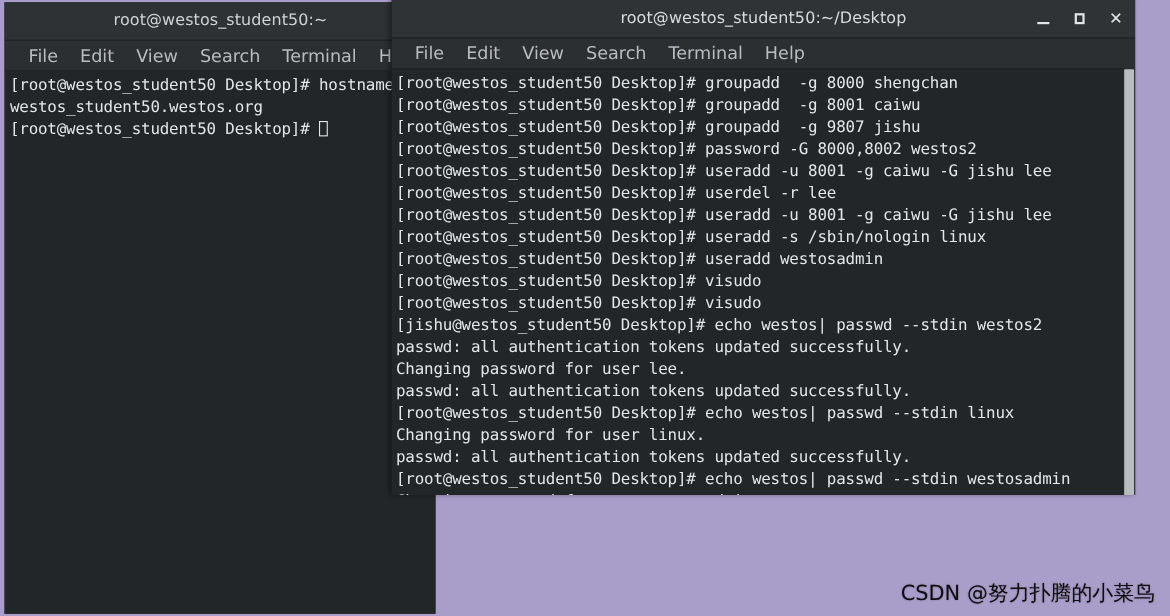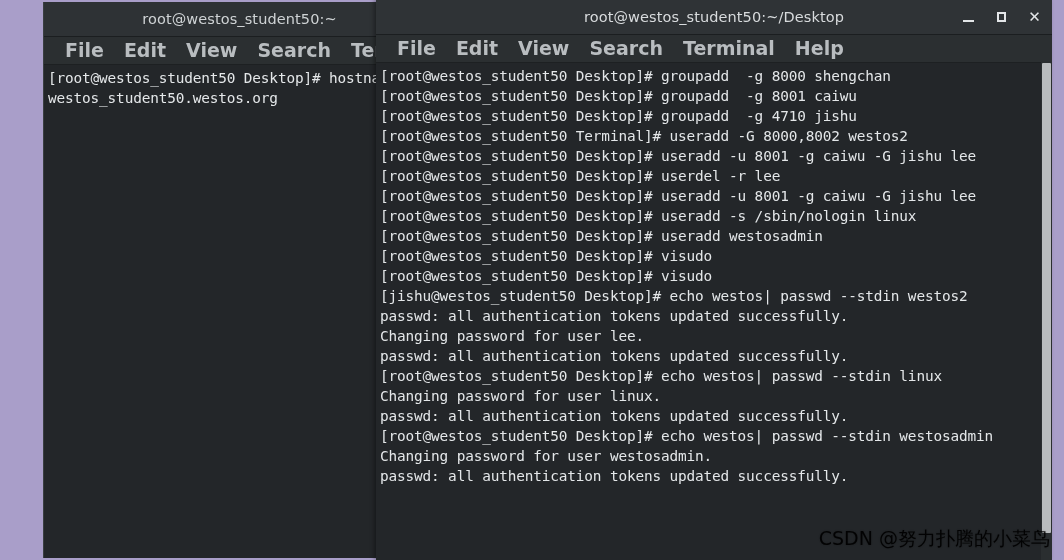--- a/index.html
+++ b/index.html
@@ -96,26 +96,25 @@
     height: 27px;
     background: #2b2f31;
     display: flex;
     align-items: center;
     padding-left: 11px;
     gap: 0px;
     border-bottom: 1px solid #1d2022;
   }
   .menu-item {
     font-family: "DejaVu Sans", sans-serif;
-    font-size: 19px;
+    font-size: 16px;
     color: #b9bdc0;
     padding: 2px 10px 3px 10px;
     cursor: default;
     white-space: nowrap;
-    font-weight: bold;
   }
 
   
   .term {
     background: #232629;
     padding: 3px 0 0 4px;
     box-sizing: border-box;
     overflow: hidden;
     position: relative;
   }
@@ -136,30 +135,29 @@
     vertical-align: -2px;
   }
 
   
   #window-left {
     left: 4px;
     top: 2px;
     width: 392px;
     height: 556px;
     border-left: 1px solid #3a3f42;
-    margin-left: 39px;
   }
   #window-left .term { height: calc(556px - 34px - 27px); }
 
   
   #window-right {
-    left: 376px;
+    left: 356px;
     top: 0px;
     width: 676px;
-    height: 560px;
+    height: 450px;
     box-shadow: -2px 0 4px rgba(0,0,0,0.35);
   }
   #window-right .term { height: calc(560px - 34px - 27px); }
 
   
   .scrollbar-track {
     position: absolute;
     right: 0px;
     top: 61px;
     width: 11px;
@@ -203,20 +201,21 @@
     <span class="menu-item">File</span>
     <span class="menu-item">Edit</span>
     <span class="menu-item">View</span>
     <span class="menu-item">Search</span>
     <span class="menu-item">Terminal</span>
     <span class="menu-item">Help</span>
   </div>
   <div class="term">
     <div class="term-line">[root@westos_student50 Desktop]# hostname</div>
     <div class="term-line">westos_student50.westos.org</div>
+    <div class="term-line"><span>[root@westos_student50 Desktop]# </span><span class="cursor-block"></span></div>
   </div>
 </div>
 
 <div class="window" id="window-right">
   <div class="titlebar">
     <span class="title-text">root@westos_student50:~/Desktop</span>
     <div class="win-controls">
       <span class="wbtn">
           <i class="min-glyph"></i>
         </span>
@@ -232,22 +231,22 @@
     <span class="menu-item">File</span>
     <span class="menu-item">Edit</span>
     <span class="menu-item">View</span>
     <span class="menu-item">Search</span>
     <span class="menu-item">Terminal</span>
     <span class="menu-item">Help</span>
   </div>
   <div class="term" id="right-term">
       <div class="term-line">[root@westos_student50 Desktop]# groupadd  -g 8000 shengchan</div>
       <div class="term-line">[root@westos_student50 Desktop]# groupadd  -g 8001 caiwu</div>
-      <div class="term-line">[root@westos_student50 Desktop]# groupadd  -g 4710 jishu</div>
-      <div class="term-line">[root@westos_student50 Terminal]# useradd -G 8000,8002 westos2</div>
+      <div class="term-line">[root@westos_student50 Desktop]# groupadd  -g 9807 jishu</div>
+      <div class="term-line">[root@westos_student50 Desktop]# password -G 8000,8002 westos2</div>
       <div class="term-line">[root@westos_student50 Desktop]# useradd -u 8001 -g caiwu -G jishu lee</div>
       <div class="term-line">[root@westos_student50 Desktop]# userdel -r lee</div>
       <div class="term-line">[root@westos_student50 Desktop]# useradd -u 8001 -g caiwu -G jishu lee</div>
       <div class="term-line">[root@westos_student50 Desktop]# useradd -s /sbin/nologin linux</div>
       <div class="term-line">[root@westos_student50 Desktop]# useradd westosadmin</div>
       <div class="term-line">[root@westos_student50 Desktop]# visudo</div>
       <div class="term-line">[root@westos_student50 Desktop]# visudo</div>
       <div class="term-line">[jishu@westos_student50 Desktop]# echo westos| passwd --stdin westos2</div>
       <div class="term-line">passwd: all authentication tokens updated successfully.</div>
       <div class="term-line">Changing password for user lee.</div>

